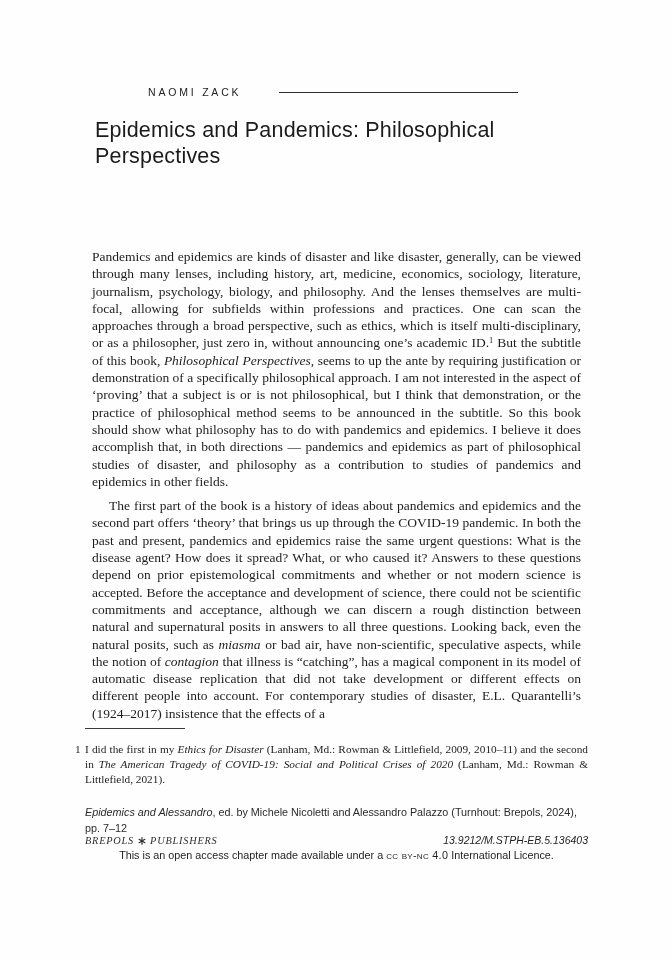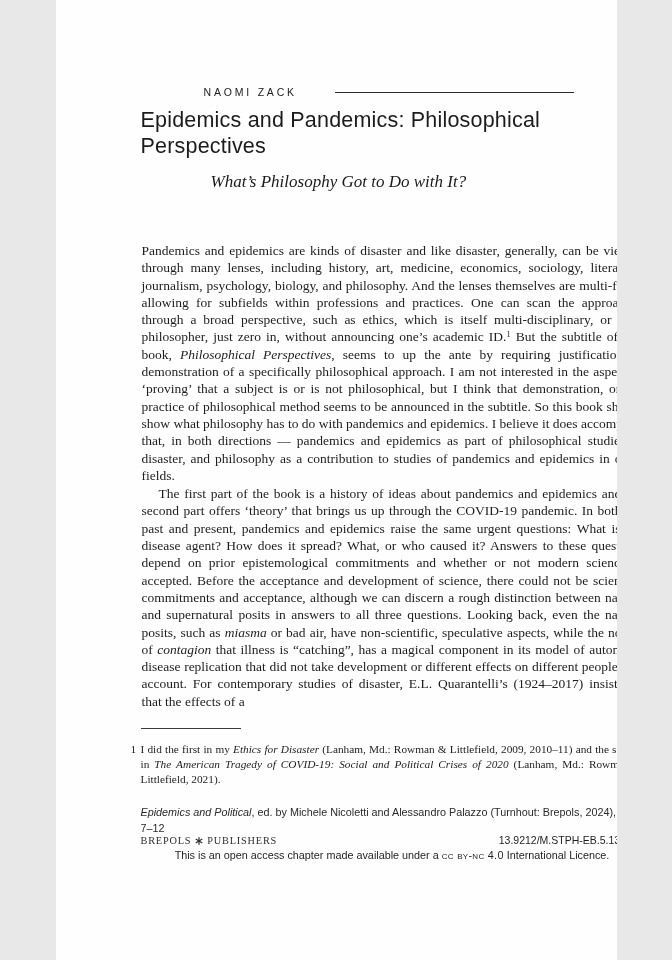--- a/index.html
+++ b/index.html
@@ -1,18 +1,18 @@
 <!DOCTYPE html>
 <html><head>
 <meta charset="utf-8">
 <style>
   html, body { margin: 0; padding: 0; background: #e8e8e8; }
   .page {
     position: relative;
-    width: 561px;
+    width: 672px;
     height: 960px;
     margin: 0 auto;
     background: #fefefe;
     color: #1d1d1d;
     overflow: hidden;
     font-family: "Liberation Serif", serif;
   }
 
   
   .author-row {
@@ -65,21 +65,21 @@
   
   .body-text {
     position: absolute;
     left: 85px;
     top: 241px;
     width: 503px;
     font-size: 13.5px;
     line-height: 17.3px;
     text-align: justify;
   }
-  .body-text p { margin: 1px; }
+  .body-text p { margin: 7px; }
   .body-text p.indent { text-indent: 17px; }
   sup { font-size: 0.62em; line-height: 0; vertical-align: 0.45em; }
 
   
   .footnote-sep {
     position: absolute;
     left: 85px;
     top: 728px;
     width: 100px;
     height: 1px;
@@ -112,20 +112,21 @@
     color: #2a2a2a;
   }
   .publisher-row {
     position: absolute;
     left: 85px;
     top: 834px;
     width: 503px;
     display: flex;
     justify-content: space-between;
     align-items: baseline;
+    font-style: italic;
   }
   .publisher-mark {
     font-family: "Liberation Serif", serif;
     font-size: 10.3px;
     letter-spacing: 0.8px;
     color: #2e2e2e;
     display: inline-flex;
     align-items: center;
     gap: 4px;
   }
@@ -150,36 +151,35 @@
 </head>
 <body>
 
 <div class="page">
 
   <div class="author-row">
     <span class="author-name">NAOMI ZACK</span>
     <span class="author-rule"></span>
   </div>
 
-  <h1 class="chapter-title" style="margin:0">Epidemics and Pandemics: Philosophical Perspectives</h1>
+  <h1 class="chapter-title" style="margin:10px">Epidemics and Pandemics: Philosophical Perspectives</h1>
 
-  <div class="chapter-subtitle">What’s Philosophy Got to Do with It?</div>
 
   <div class="body-text">
     <p><span>Pandemics and epidemics are kinds of disaster and like disaster, generally, can be viewed through many lenses, including history, art, medicine, economics, sociology, literature, journalism, psychology, biology, and philosophy. And the lenses themselves are multi-focal, allowing for subfields within professions and practices. One can scan the approaches through a broad perspective, such as ethics, which is itself multi-disciplinary, or as a philosopher, just zero in, without announcing one’s academic ID.</span><sup>1</sup><span> But the subtitle of this book, </span><span style="font-style: italic;">Philosophical Perspectives</span><span>, seems to up the ante by requiring justification or demonstration of a specifically philosophical approach. I am not interested in the aspect of ‘proving’ that a subject is or is not philosophical, but I think that demonstration, or the practice of philosophical method seems to be announced in the subtitle. So this book should show what philosophy has to do with pandemics and epidemics. I believe it does accomplish that, in both directions — pandemics and epidemics as part of philosophical studies of disaster, and philosophy as a contribution to studies of pandemics and epidemics in other fields.</span></p>
     <p class="indent"><span>The first part of the book is a history of ideas about pandemics and epidemics and the second part offers ‘theory’ that brings us up through the COVID-19 pandemic. In both the past and present, pandemics and epidemics raise the same urgent questions: What is the disease agent? How does it spread? What, or who caused it? Answers to these questions depend on prior epistemological commitments and whether or not modern science is accepted. Before the acceptance and development of science, there could not be scientific commitments and acceptance, although we can discern a rough distinction between natural and supernatural posits in answers to all three questions. Looking back, even the natural posits, such as </span><span style="font-style: italic;">miasma</span><span> or bad air, have non-scientific, speculative aspects, while the notion of </span><span style="font-style: italic;">contagion</span><span> that illness is “catching”, has a magical component in its model of automatic disease replication that did not take development or different effects on different people into account. For contemporary studies of disaster, E.L. Quarantelli’s (1924–2017) insistence that the effects of a</span></p>
   </div>
 
   <div class="footnote-sep"></div>
 
   <div class="footnote">
     <span class="fn-marker">1</span><span><span>I did the first in my </span><span style="font-style: italic;">Ethics for Disaster</span><span> (Lanham, Md.: Rowman &amp; Littlefield, 2009, 2010–11) and the second in </span><span style="font-style: italic;">The American Tragedy of COVID-19: Social and Political Crises of 2020</span><span> (Lanham, Md.: Rowman &amp; Littlefield, 2021).</span></span>
   </div>
 
-  <div class="citation"><span style="font-style: italic;">Epidemics and Political</span><span>, ed. by Michele Nicoletti and Alessandro Palazzo (Turnhout: Brepols, 2024), pp. 7–12</span></div>
+  <div class="citation"><span style="font-style: italic;">Epidemics and Alessandro</span><span>, ed. by Michele Nicoletti and Alessandro Palazzo (Turnhout: Brepols, 2024), pp. 7–12</span></div>
 
   <div class="publisher-row">
     <span class="publisher-mark">
       <span>BREPOLS</span>
       <span class="logo-icon">
         <svg viewBox="0 0 10 10" width="8" height="8" aria-hidden="true">
           <g stroke="#2e2e2e" stroke-width="1.5" stroke-linecap="round">
             <line x1="5" y1="0.8" x2="5" y2="9.2"></line>
             <line x1="1.4" y1="2.9" x2="8.6" y2="7.1"></line>
             <line x1="8.6" y1="2.9" x2="1.4" y2="7.1"></line>

